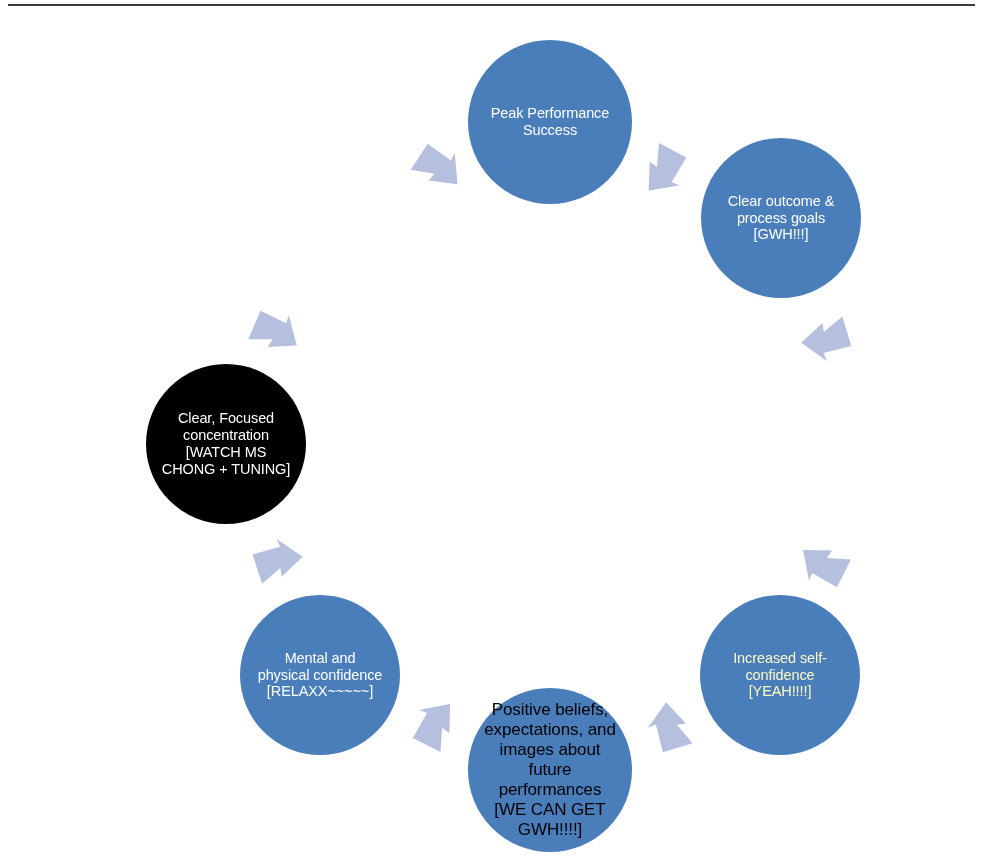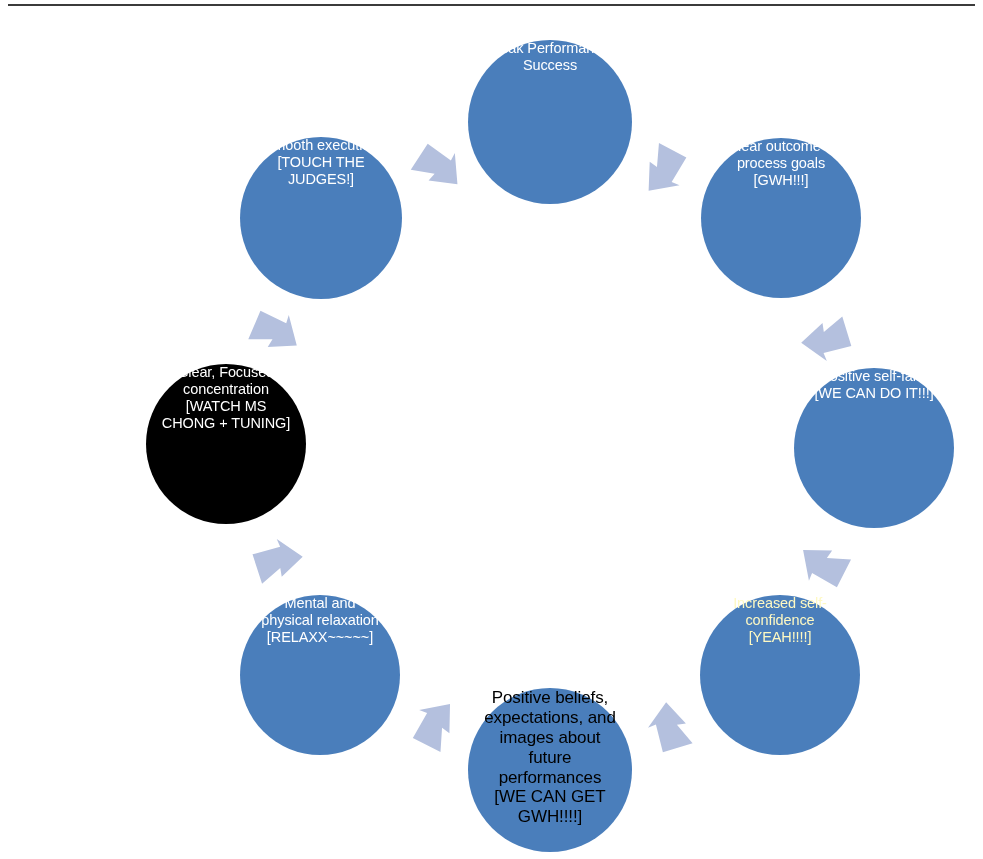--- a/index.html
+++ b/index.html
@@ -23,21 +23,21 @@
     top: 4px;
     width: 967px;
     height: 2px;
     background: #3b3b3b;
   }
   .cycle-stage {
     position: absolute;
     border-radius: 50%;
     background: #4a7ebb;
     display: flex;
-    align-items: flex-start;
+    align-items: center;
     justify-content: center;
     box-sizing: border-box;
   }
   .stage-label {
     color: #ffffff;
     text-align: center;
     line-height: 1.17;
     padding: 0 8px;
     white-space: pre-line;
     letter-spacing: -0.1px;
@@ -60,53 +60,44 @@
 
   <div class="cycle-stage" style="left: 468px; top: 40px; width: 164px; height: 164px; background: rgb(74, 126, 187);">
     <span class="stage-label" style="color: rgb(255, 255, 255); font-size: 14.5px;">Peak Performance
 Success</span>
   </div>
   <div class="cycle-stage" style="left: 701px; top: 138px; width: 160px; height: 160px; background: rgb(74, 126, 187);">
     <span class="stage-label" style="color: rgb(255, 255, 255); font-size: 14.5px;">Clear outcome &amp;
 process goals
 [GWH!!!]</span>
   </div>
-  <div class="cycle-stage" style="left: 794px; top: 368px; width: 160px; height: 160px; background: rgb(74, 126, 187);">
-    <span class="stage-label" style="color: rgb(255, 255, 255); font-size: 14.5px;">Positive self-faith
-[WE CAN DO IT!!!]</span>
-  </div>
   <div class="cycle-stage" style="left: 700px; top: 595px; width: 160px; height: 160px; background: rgb(74, 126, 187);">
     <span class="stage-label" style="color: #fef9c3; font-size: 14.5px;">Increased self-
 confidence
 [YEAH!!!!]</span>
   </div>
   <div class="cycle-stage" style="left: 468px; top: 688px; width: 164px; height: 164px; background: rgb(74, 126, 187);">
     <span class="stage-label" style="color: #000000; font-size: 17px;">Positive beliefs,
 expectations, and
 images about
 future
 performances
 [WE CAN GET
 GWH!!!!]</span>
   </div>
   <div class="cycle-stage" style="left: 240px; top: 595px; width: 160px; height: 160px; background: rgb(74, 126, 187);">
     <span class="stage-label" style="color: rgb(255, 255, 255); font-size: 14.5px;">Mental and
-physical relaxation
+physical confidence
 [RELAXX~~~~~]</span>
   </div>
   <div class="cycle-stage" style="left: 146px; top: 364px; width: 160px; height: 160px; background: #000000;">
     <span class="stage-label" style="color: rgb(255, 255, 255); font-size: 14.5px;">Clear, Focused
 concentration
 [WATCH MS
 CHONG + TUNING]</span>
-  </div>
-  <div class="cycle-stage" style="left: 240px; top: 137px; width: 162px; height: 162px; background: rgb(74, 126, 187);">
-    <span class="stage-label" style="color: rgb(255, 255, 255); font-size: 14.5px;">Smooth execution
-[TOUCH THE
-JUDGES!]</span>
   </div>
 
   <div class="flow-arrow" style="left: 406px; top: 138px; width: 62px; height: 62px; transform: rotate(48deg);">
       <svg width="62" height="62" viewBox="0 0 62 52">
         <path d="M 6 16 L 34 10 L 31 2 L 56 21 L 34 40 L 33 31 L 14 46 Z" fill="#b4c0de"></path>
       </svg>
     </div>
   <div class="flow-arrow" style="left: 631px; top: 138px; width: 62px; height: 62px; transform: rotate(133deg);">
       <svg width="62" height="62" viewBox="0 0 62 52">
         <path d="M 6 16 L 34 10 L 31 2 L 56 21 L 34 40 L 33 31 L 14 46 Z" fill="#b4c0de"></path>

